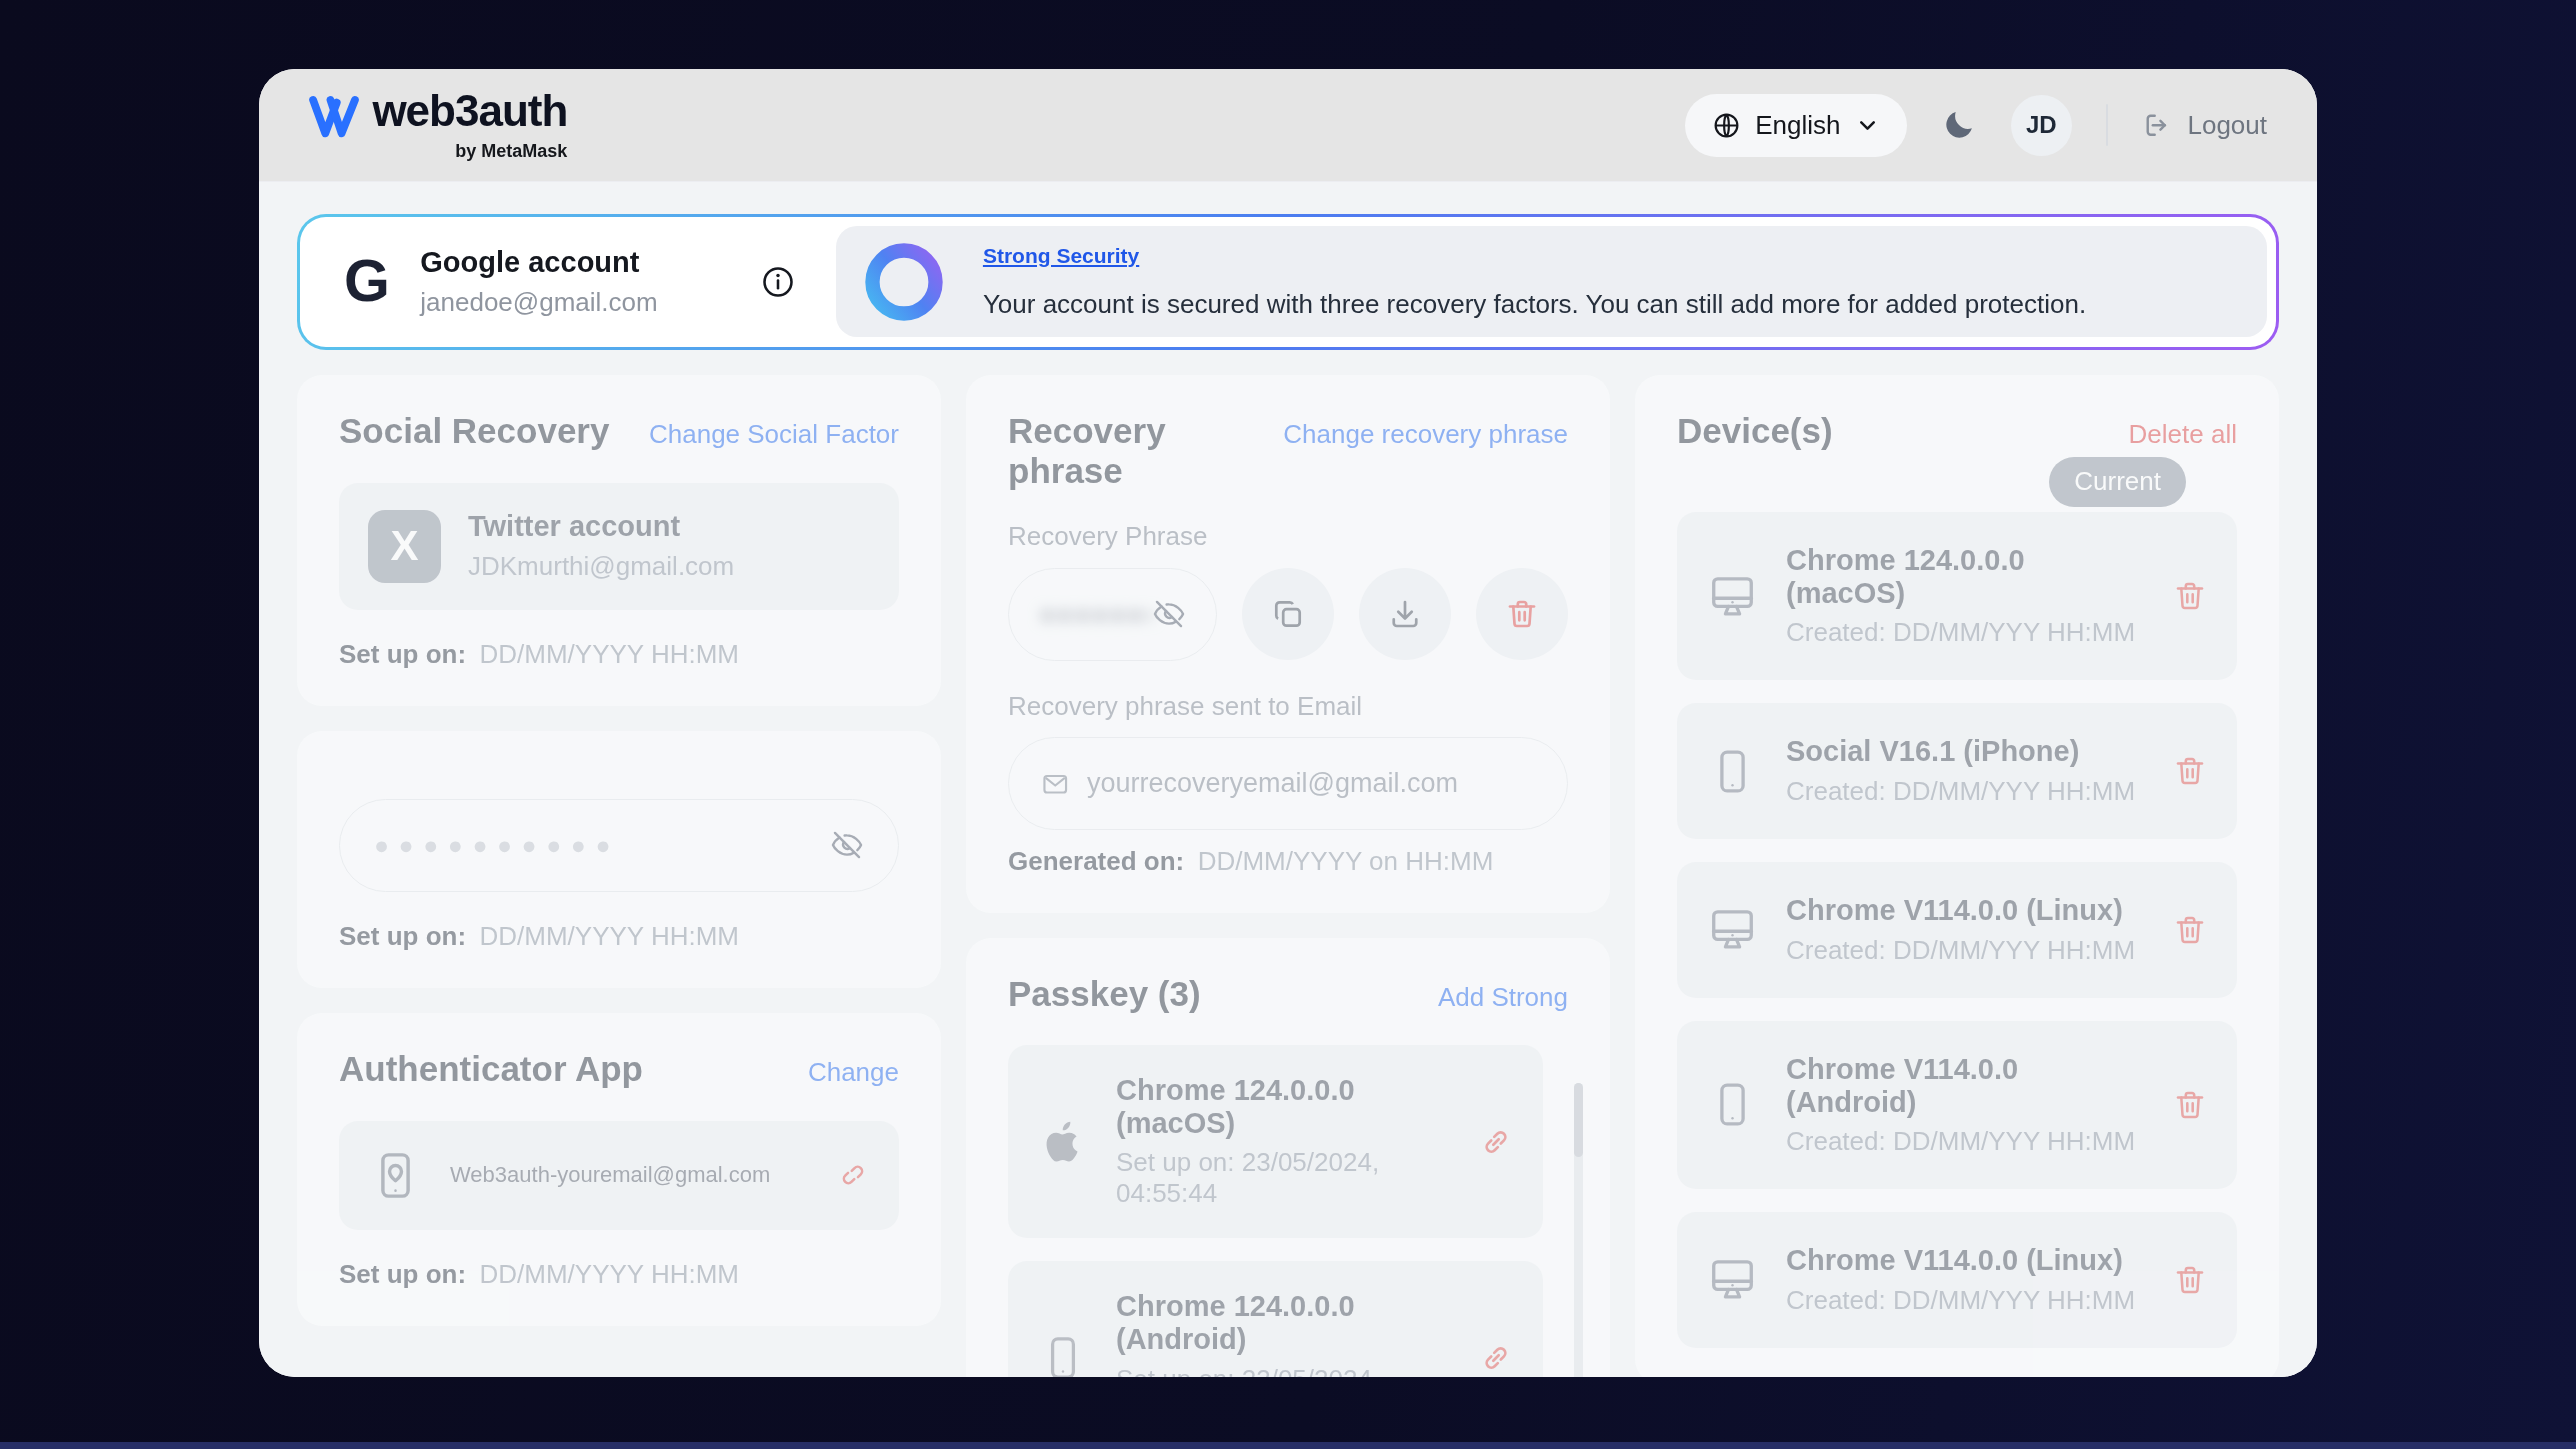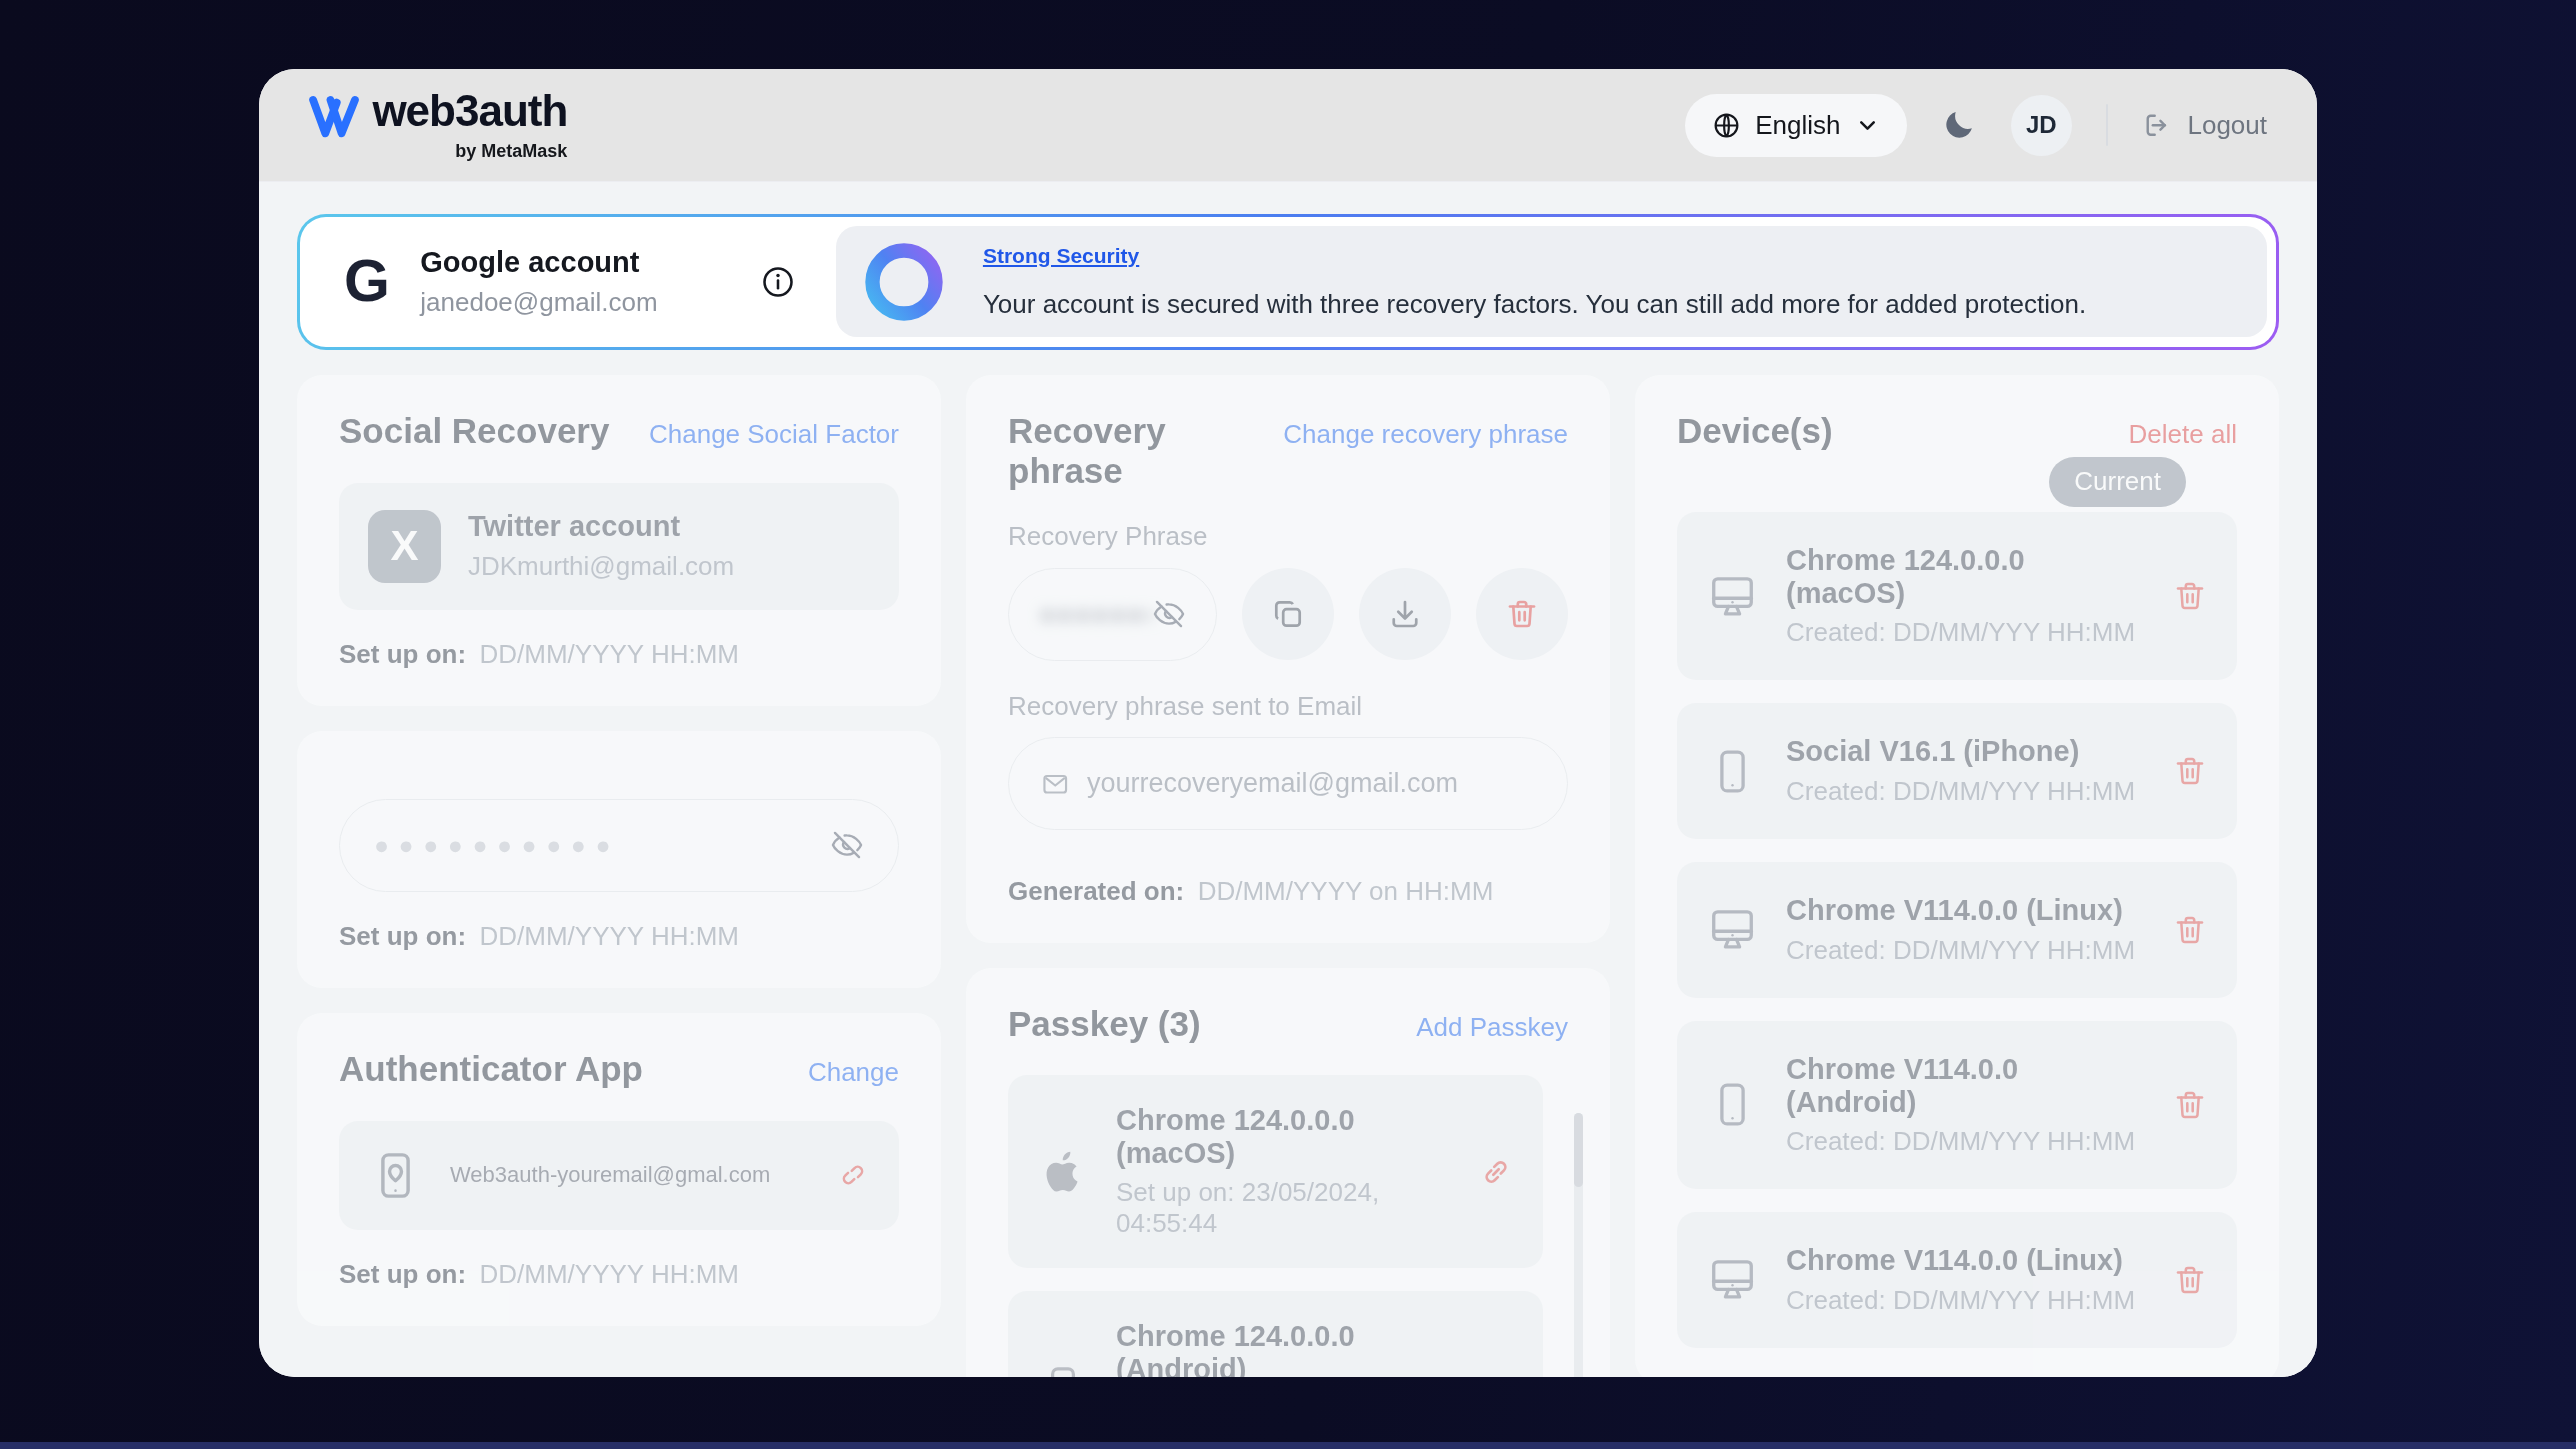--- a/index.html
+++ b/index.html
@@ -320,30 +320,30 @@
 
             <div class="fld-label">Recovery phrase sent to Email</div>
             <div class="email-input">
               <svg width="30.5" height="30.5" viewBox="0 0 24 24" fill="none" stroke="currentColor" stroke-width="1.7" stroke-linejoin="round">
                 <rect x="3.5" y="5.5" width="17" height="13" rx="2"></rect>
                 <path d="M4.5 7l7.5 6 7.5-6"></path>
               </svg>
               <span class="email-val">yourrecoveryemail@gmail.com</span>
             </div>
 
-            <div class="foot" style="margin-top:46px;">
+            <div class="foot" style="margin-top:16px;">
               <span class="foot-label">Generated on:</span>
               <span class="foot-val">DD/MM/YYYY on HH:MM</span>
             </div>
           </div>
 
           <div class="sec pk-card">
             <div class="sec-head">
               <span class="sec-h">Passkey (3)</span>
-              <span class="sec-link">Add Passkey</span>
+              <span class="sec-link">Add Strong</span>
             </div>
 
             <div class="pk-list">
               <div class="pk-row">
                 <svg class="pk-icon" width="52" height="52" viewBox="0 0 24 24" fill="currentColor">
                   <path d="M16.36 12.76c.02-2.22 1.81-3.28 1.89-3.33-1.03-1.51-2.64-1.72-3.21-1.74-1.37-.14-2.67.8-3.36.8-.69 0-1.76-.78-2.9-.76-1.49.02-2.86.87-3.63 2.2-1.55 2.69-.4 6.68 1.11 8.86.74 1.07 1.62 2.27 2.78 2.23 1.11-.05 1.53-.72 2.88-.72s1.72.72 2.9.7c1.2-.02 1.96-1.09 2.69-2.16.85-1.24 1.2-2.44 1.22-2.5-.03-.01-2.34-.9-2.37-3.58z"></path>
                   <path d="M14.47 5.39c.61-.74 1.02-1.77.91-2.79-.88.04-1.94.58-2.57 1.32-.56.65-1.06 1.7-.93 2.7.98.08 1.98-.5 2.59-1.23z"></path>
                 </svg>
                 <div>
                   <div class="it-title">Chrome 124.0.0.0 (macOS)</div>

